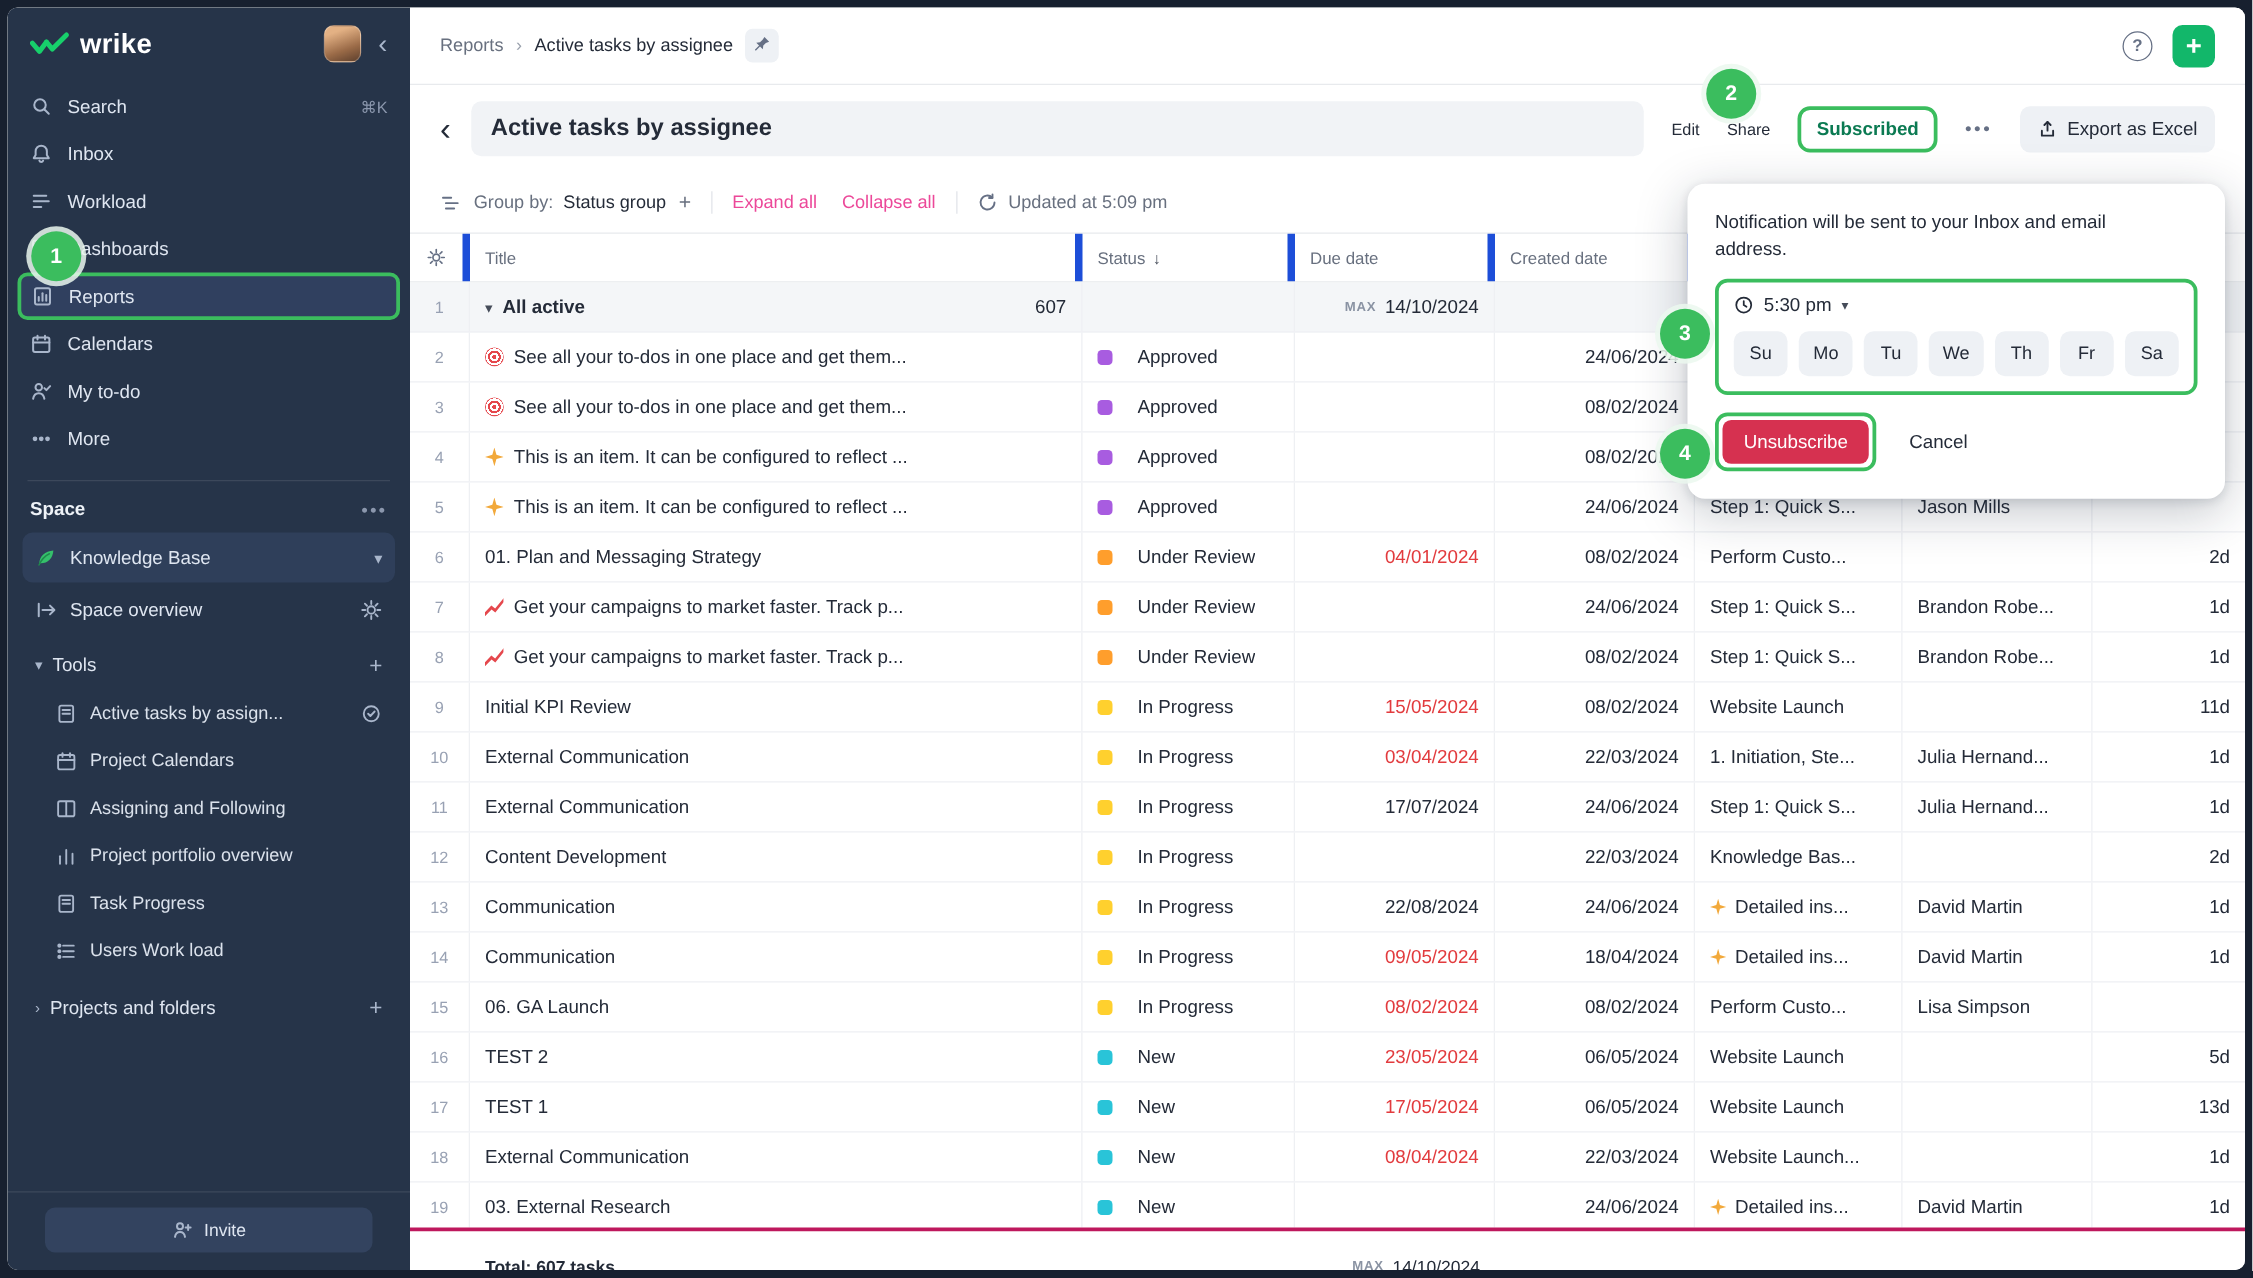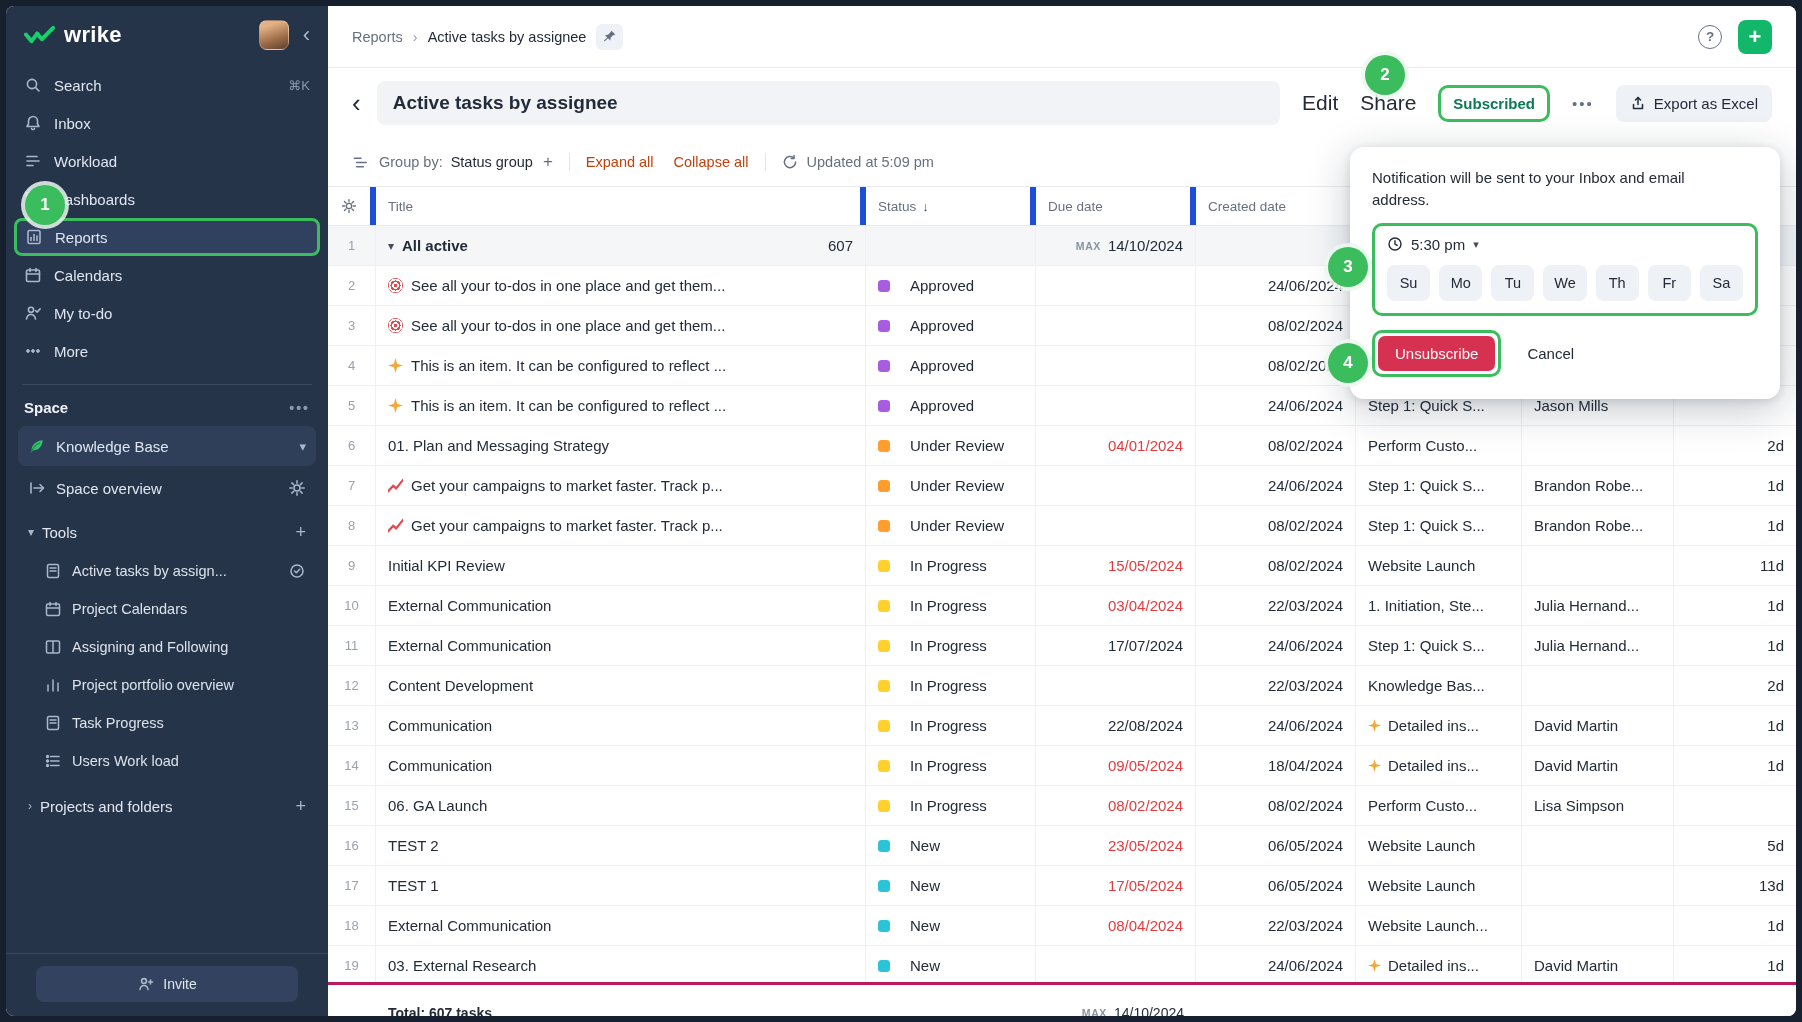--- a/index.html
+++ b/index.html
@@ -46,30 +46,30 @@
   .crumb-sep { color:#9aa1ad; }
   .crumb-current { color:#242b38; }
   .pin-btn { background:#eef1f5; border-radius:6px; padding:5px 6px 3px; cursor:pointer; }
   .topbar-right { margin-left:auto; display:flex; align-items:center; gap:16px; }
   .help-btn { width:24px; height:24px; border-radius:50%; border:1.6px solid #667085; color:#667085; font-size:13.5px; font-weight:700; display:flex; align-items:center; justify-content:center; cursor:pointer; }
   .add-btn { width:34px; height:34px; border-radius:8px; background:#12b76a; color:#fff; font-size:22px; font-weight:600; display:flex; align-items:center; justify-content:center; cursor:pointer; border:none; }
 
   .titlebar { height:70px; display:flex; align-items:center; padding:0 24px; gap:22px; }
   .back-chevron { font-size:26px; color:#242b38; cursor:pointer; line-height:1; margin-right:-6px; }
   .title-box { flex:1; height:44px; background:#f1f3f6; border-radius:8px; display:flex; align-items:center; padding:0 16px; font-size:19px; font-weight:600; color:#242b38; cursor:text; }
-  .txt-btn { font-size:21px; color:#242b38; cursor:pointer; background:none; border:none; font-family:inherit; }
+  .txt-btn { font-size:13px; color:#242b38; cursor:pointer; background:none; border:none; font-family:inherit; }
   .subscribed-btn { border:3px solid #3bbd5e; border-radius:10px; background:#fff; color:#0b7a52; font-weight:600; font-size:15px; padding:7px 12px; cursor:pointer; font-family:inherit; }
   .dots-btn { color:#667085; font-size:15px; letter-spacing:2px; cursor:pointer; }
   .export-btn { display:flex; align-items:center; gap:8px; background:#eef1f5; border:none; border-radius:8px; padding:10px 14px; font-size:15px; color:#242b38; cursor:pointer; font-family:inherit; }
 
   .toolbar { height:48px; display:flex; align-items:center; padding:0 24px; font-size:14.5px; color:#68707f; }
   .toolbar .strong { color:#242b38; margin-left:8px; }
   .tb-sep { border-left:1px solid #e1e4e9; height:18px; margin:0 16px; }
   .tb-gap { width:10px; }
-  .tb-link { color:#c2410c; cursor:pointer; }
+  .tb-link { color:#ec4899; cursor:pointer; }
   .tb-plus { color:#68707f; font-size:17px; margin-left:10px; cursor:pointer; }
 
   
   .grid { display:grid; grid-template-columns:48px minmax(0,1fr) 170px 160px 160px 166px 152px 122px; }
   .thead { height:40px; border-top:1px solid #e8eaed; border-bottom:1px solid #e8eaed; font-size:13.5px; color:#68707f; }
   .thead > div { display:flex; align-items:center; padding:0 12px; border-right:6px solid #1d4ed8; }
   .thead > div:last-child { border-right:none; }
   .th-gear { justify-content:center; cursor:pointer; }
   .sort-arrow { margin-left:6px; color:#454c59; font-size:13px; }
   .tbody { flex:1; overflow:hidden; }

